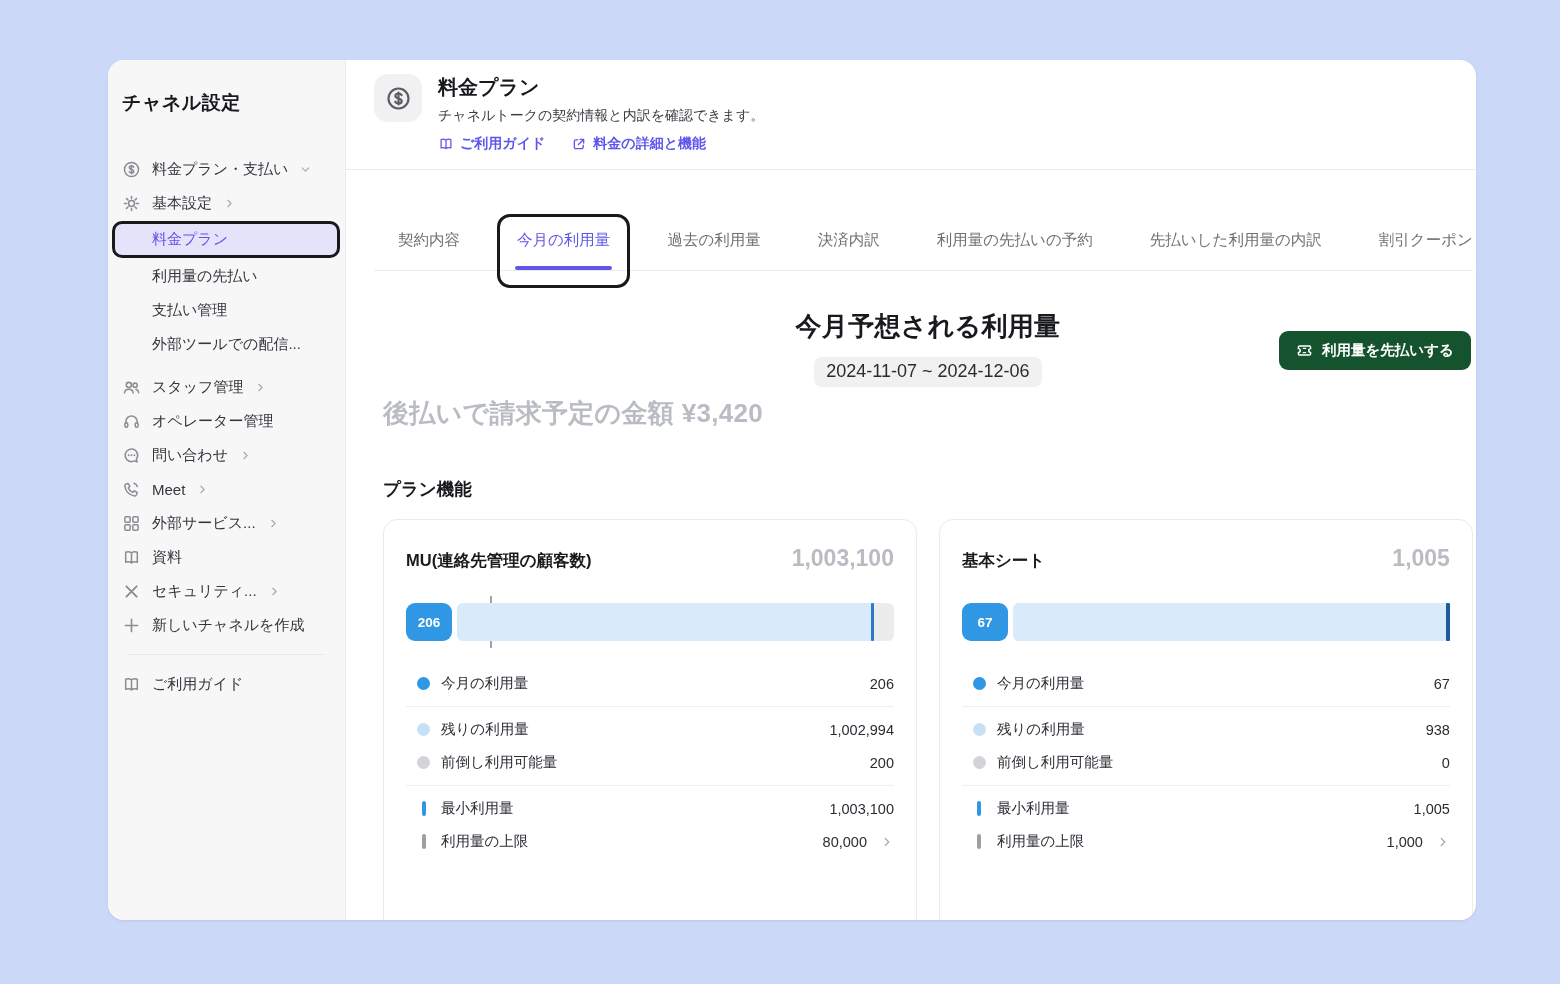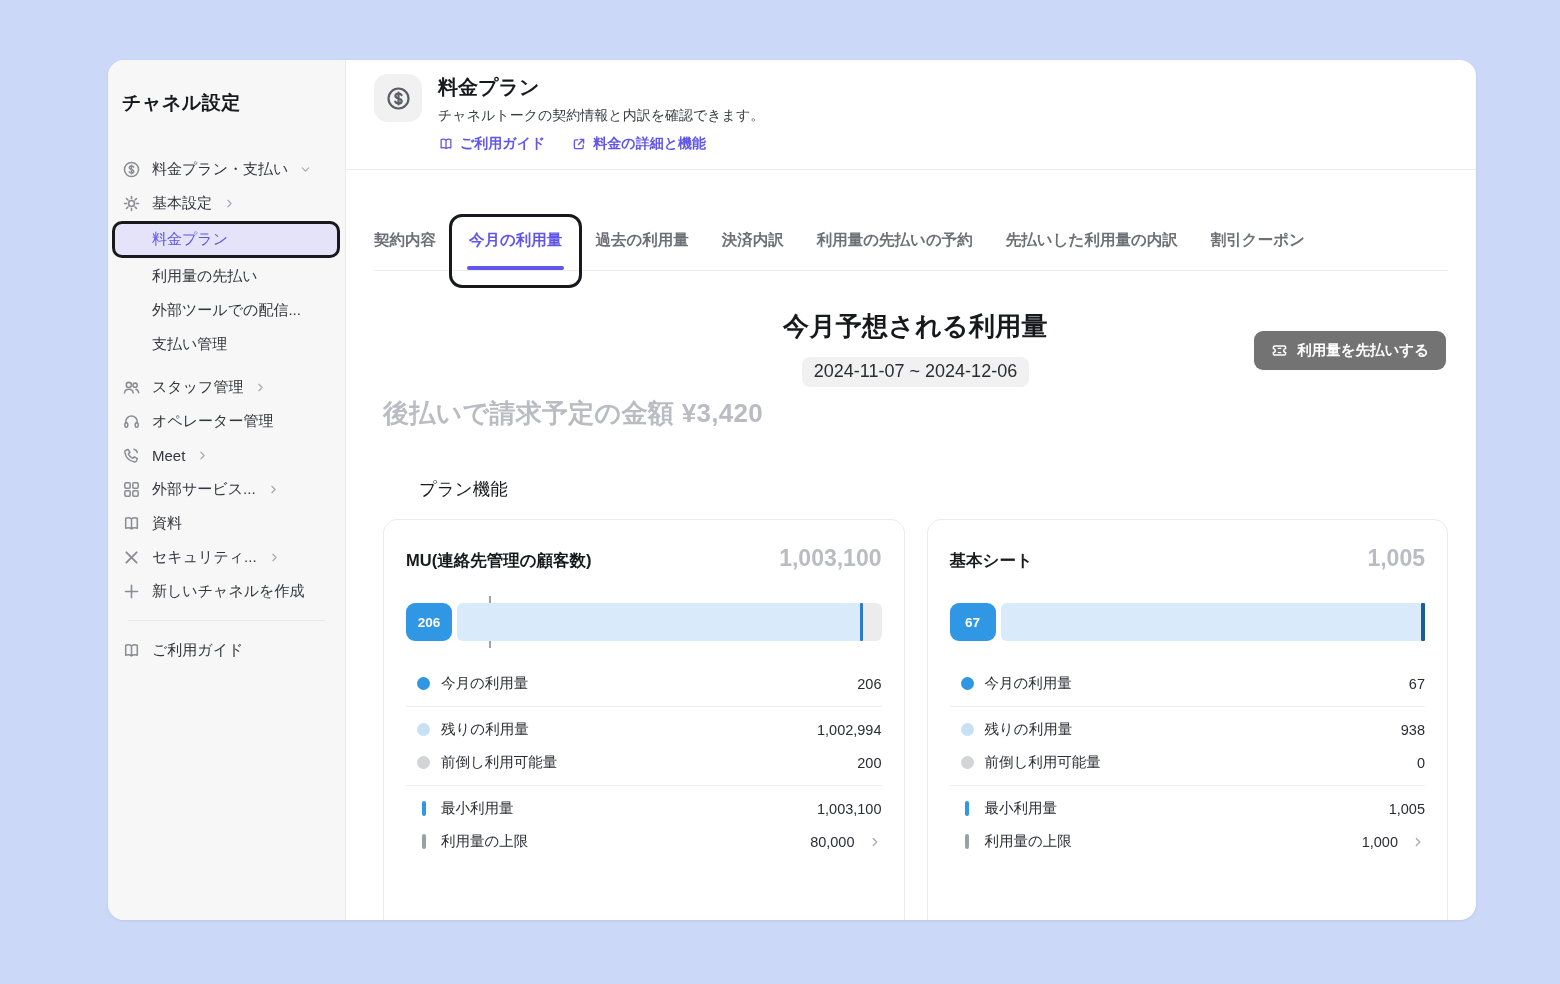--- a/index.html
+++ b/index.html
@@ -52,49 +52,49 @@
   .hd-link {
     display:flex; align-items:center; gap:6px; color:#6156EA; font-size:14px;
     font-weight:bold; text-decoration:none; cursor:pointer;
   }
   .hd-link svg { width:16px; height:16px; }
   
   .tabs {
     margin:0 28px; padding-top:60px; display:flex; gap:33px; position:relative; align-items:flex-start;
   }
   .tabs::after { content:""; position:absolute; left:0; right:0; bottom:0; height:1px; background:#ECECEE; }
-  .tab { font-size:15.5px; font-weight:bold; color:#6D7077; padding-bottom:20px; cursor:pointer; white-space:nowrap; }
+  .tab { font-size:15.5px; font-weight:normal; color:#6D7077; padding-bottom:20px; cursor:pointer; white-space:nowrap;margin-left:24px; }
   .tab.active { color:#6156EA; position:relative; padding-bottom:20px; }
   .tab-underline {
     position:absolute; left:-2px; right:-2px; bottom:1px; height:4px;
     background:#6156EA; border-radius:2px;
   }
   .ann-ring {
     position:absolute; left:-20px; right:-20px; top:-16px; bottom:-17px;
     border:3px solid #17191C; border-radius:13px; pointer-events:none; z-index:3;
   }
   
   .overview { margin:38px 28px 0 37px; position:relative; }
   .ov-row { display:flex; align-items:center; gap:13px;flex-direction:column; }
   .ov-title { font-size:26px; font-weight:bold; letter-spacing:.3px; }
   .pill {
     background:#F1F1F2; border-radius:8px; padding:4px 12px 5px;
     font-size:18px; color:#2A2C31;
   }
   .ov-sub { margin-top:9px; font-size:26px; font-weight:bold; color:#B9BCC2; letter-spacing:.3px; }
   .prepay {
     position:absolute; right:2px; top:22px;
-    background:#737373; color:#fff; border:none; border-radius:9px;
+    background:#14532d; color:#fff; border:none; border-radius:9px;
     font-family:inherit; font-size:14.5px; font-weight:bold;
     padding:10px 17px; display:flex; align-items:center; gap:9px; cursor:pointer;
   }
   .prepay svg { width:17px; height:17px; }
   
   .plan { margin:46px 28px 0 37px; }
-  .plan-title { font-size:17.5px; font-weight:normal;margin-left:36px; }
+  .plan-title { font-size:17.5px; font-weight:bold; }
   .cards { display:flex; gap:22px; margin-top:18px; }
   .card {
     flex:1; border:1px solid #EBEBED; border-radius:14px; background:#fff;
     padding:25px 22px; height:426px;
   }
   .card-head { display:flex; align-items:baseline; justify-content:space-between; }
   .card-title { font-size:16.5px; font-weight:bold; }
   .card-total { font-size:23px; font-weight:bold; color:#B9BCC2; }
   .bar-row { display:flex; align-items:center; gap:5px; margin-top:31px; }
   .badge {
@@ -224,25 +224,25 @@
         </span>
     </div>
 
     <div class="sb-item sub active">
       <span class="sb-label">料金プラン</span>
     </div>
     <div class="sb-item sub">
       <span class="sb-label">利用量の先払い</span>
     </div>
     <div class="sb-item sub">
+      <span class="sb-label">支払い管理</span>
+    </div>
+    <div class="sb-item sub">
       <span class="sb-label">外部ツールでの配信...</span>
     </div>
-    <div class="sb-item sub">
-      <span class="sb-label">支払い管理</span>
-    </div>
 
     <div style="height:9px"></div>
 
     <div class="sb-item">
       <span class="sb-ic">
           <svg viewBox="0 0 20 20">
             <use href="#i-users"></use>
           </svg>
         </span>
       <span class="sb-label">スタッフ管理</span>
@@ -252,20 +252,33 @@
           </svg>
         </span>
     </div>
     <div class="sb-item">
       <span class="sb-ic">
           <svg viewBox="0 0 20 20">
             <use href="#i-headset"></use>
           </svg>
         </span>
       <span class="sb-label">オペレーター管理</span>
+    </div>
+    <div class="sb-item">
+      <span class="sb-ic">
+          <svg viewBox="0 0 20 20">
+            <use href="#i-chat"></use>
+          </svg>
+        </span>
+      <span class="sb-label">問い合わせ</span>
+      <span class="sb-chev">
+          <svg viewBox="0 0 20 20">
+            <use href="#i-chev-r"></use>
+          </svg>
+        </span>
     </div>
     <div class="sb-item">
       <span class="sb-ic">
           <svg viewBox="0 0 20 20">
             <use href="#i-phone"></use>
           </svg>
         </span>
       <span class="sb-label">Meet</span>
       <span class="sb-chev">
           <svg viewBox="0 0 20 20">

